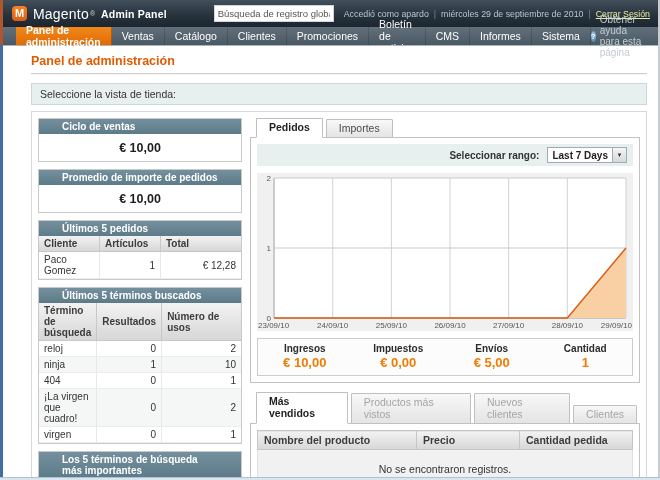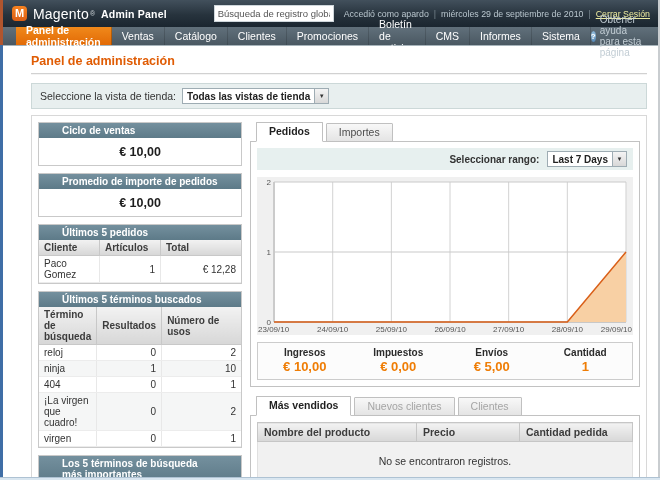--- a/index.html
+++ b/index.html
@@ -139,24 +139,20 @@
     </div>
   </nav>
 
   <main class="content">
     <div class="page-head">
       <h1 class="page-title">Panel de administración</h1>
     </div>
 
     <div class="store-bar">
       <span>Seleccione la vista de tienda:</span>
-      <span class="select">
-        <span class="select-value">Todas las vistas de tienda</span>
-        <span class="select-arrow">▼</span>
-      </span>
     </div>
 
     <div class="dash">
       <div class="col-left">
         <div class="card">
           <div class="card-head">Ciclo de ventas</div>
           <div class="card-value">€ 10,00</div>
         </div>
         <div class="card">
           <div class="card-head">Promedio de importe de pedidos</div>
@@ -282,20 +278,21 @@
               </div>
               <div class="stat">
                 <div class="stat-label">Cantidad</div>
                 <div class="stat-value">1</div>
               </div>
             </div>
         </div>
 
         <div class="tabs-row second">
             <span class="tab active">Más vendidos</span>
+            <span class="tab muted">Productos más vistos</span>
             <span class="tab muted">Nuevos clientes</span>
             <span class="tab muted">Clientes</span>
           </div>
         <div class="panel">
           <table class="big-table">
               <thead>
                 <tr>
                   <th>Nombre del producto</th>
                   <th>Precio</th>
                   <th>Cantidad pedida</th>

